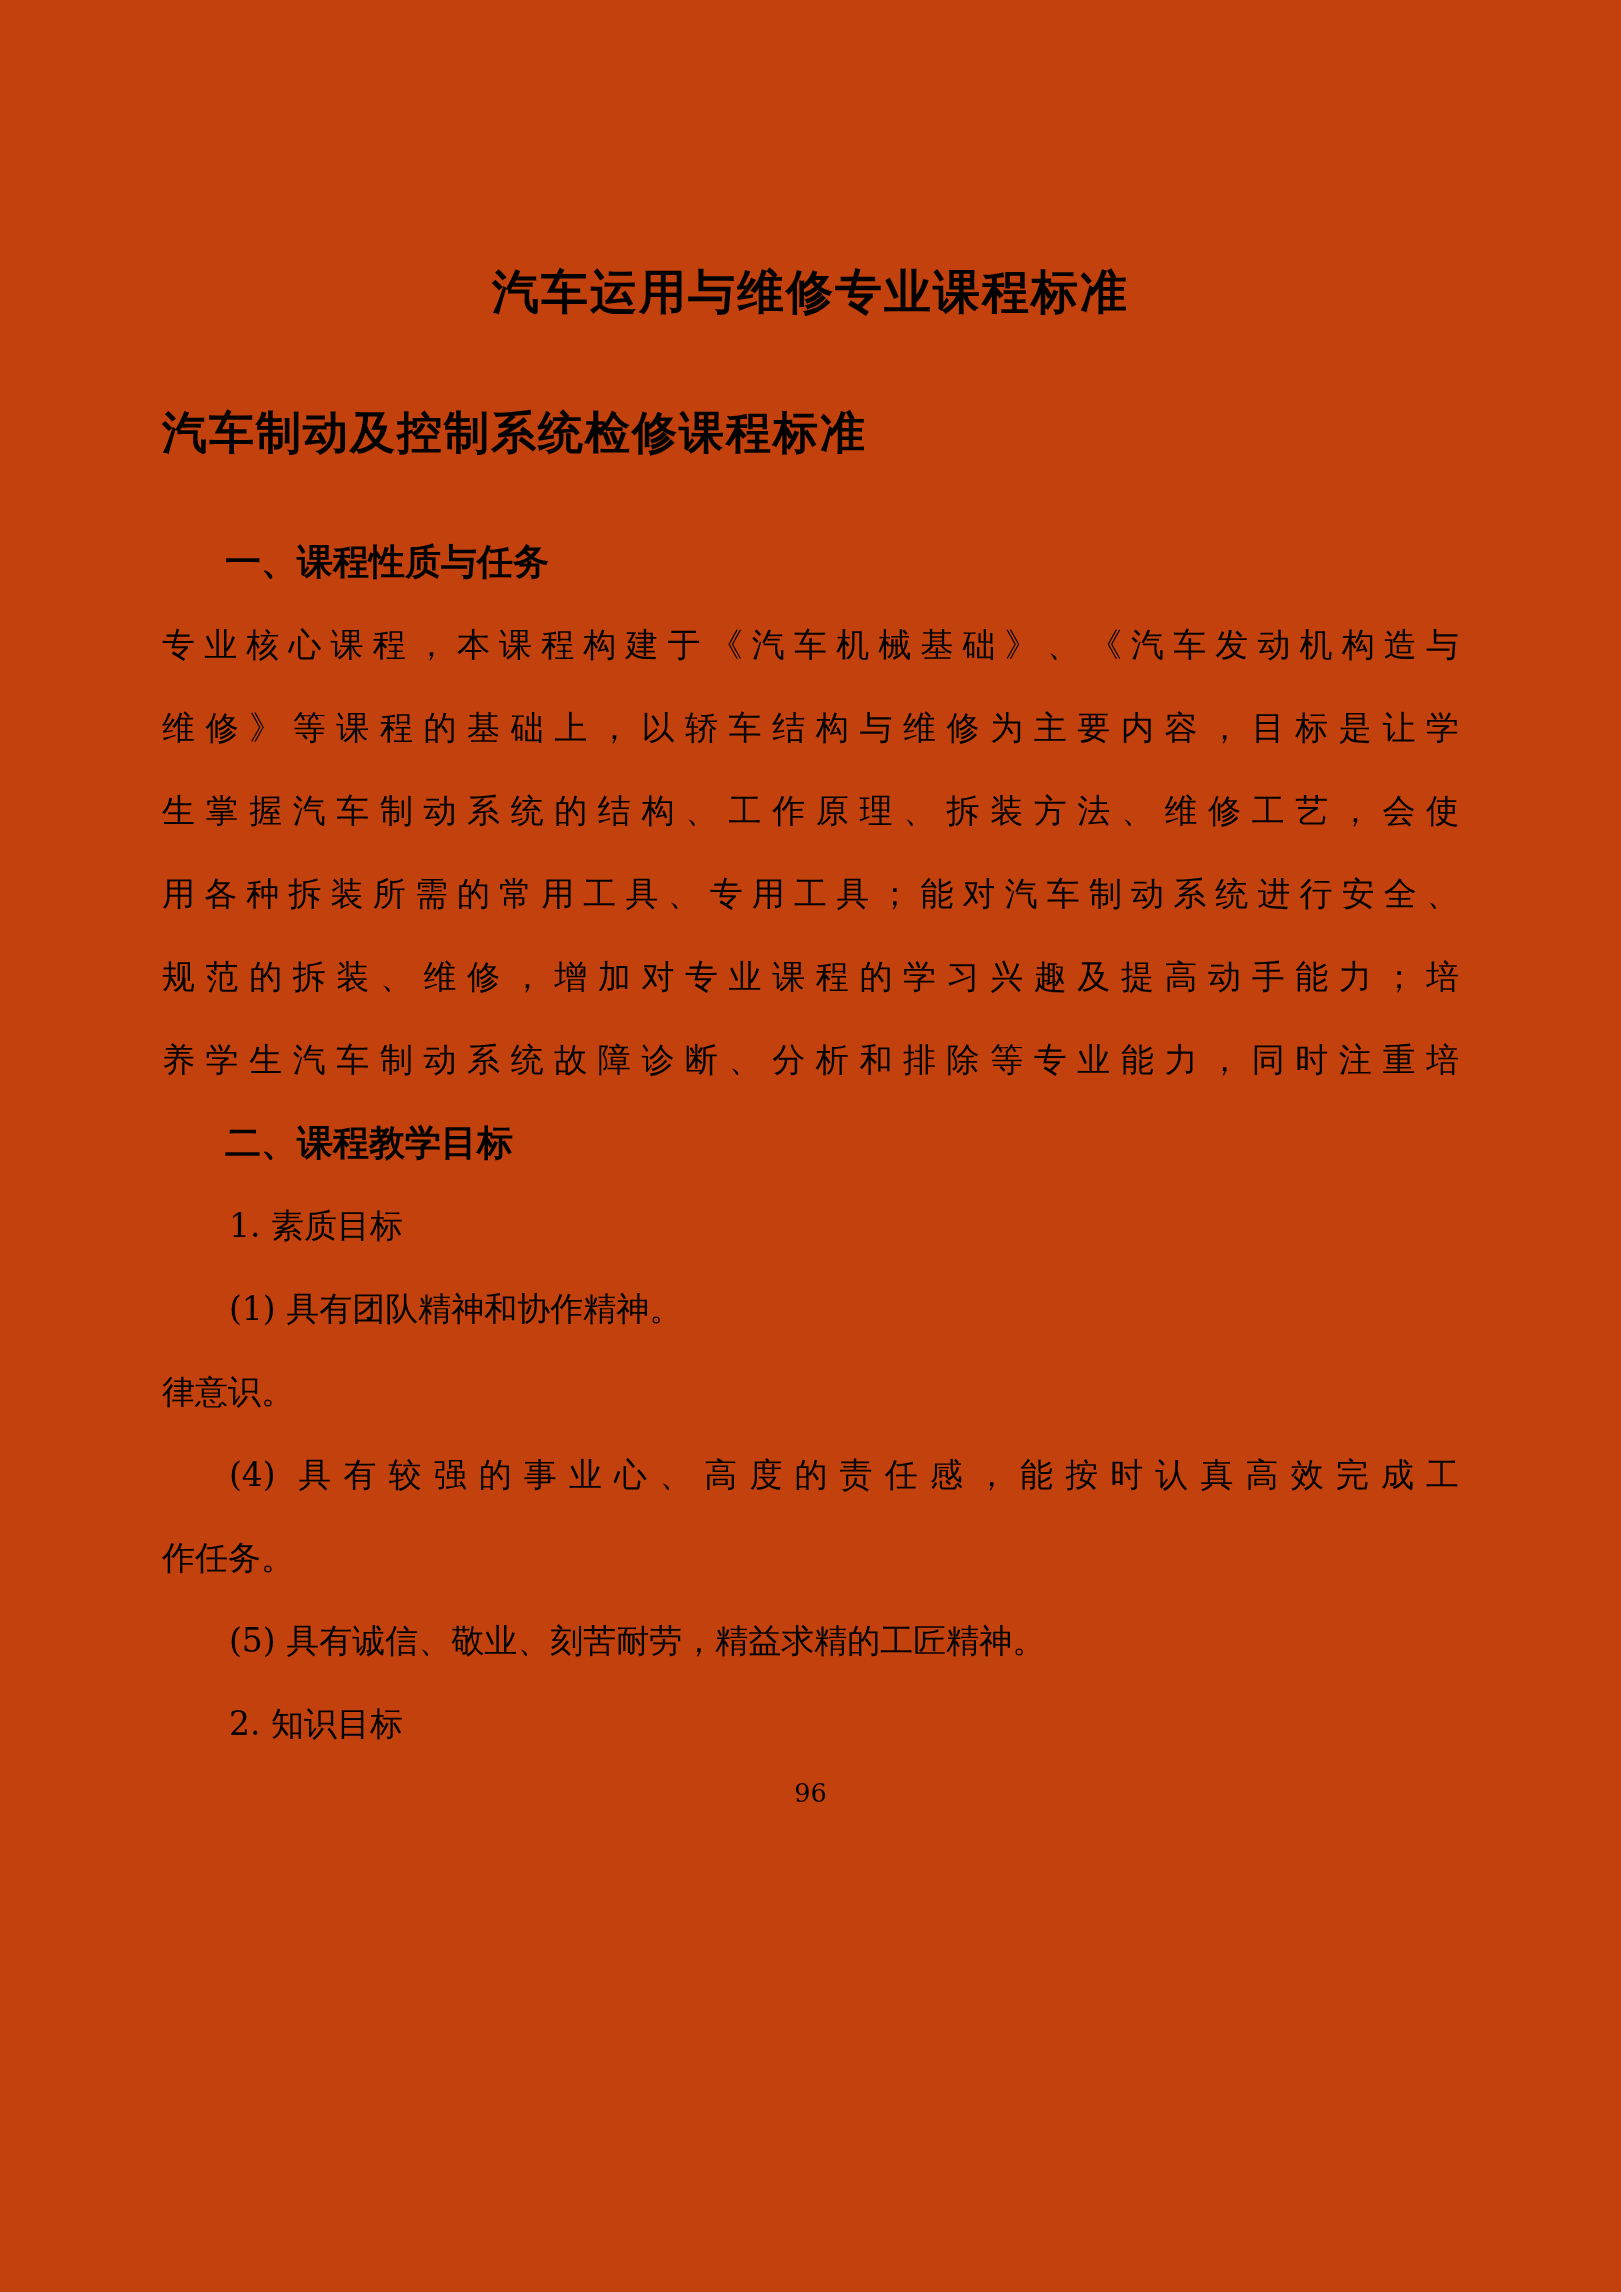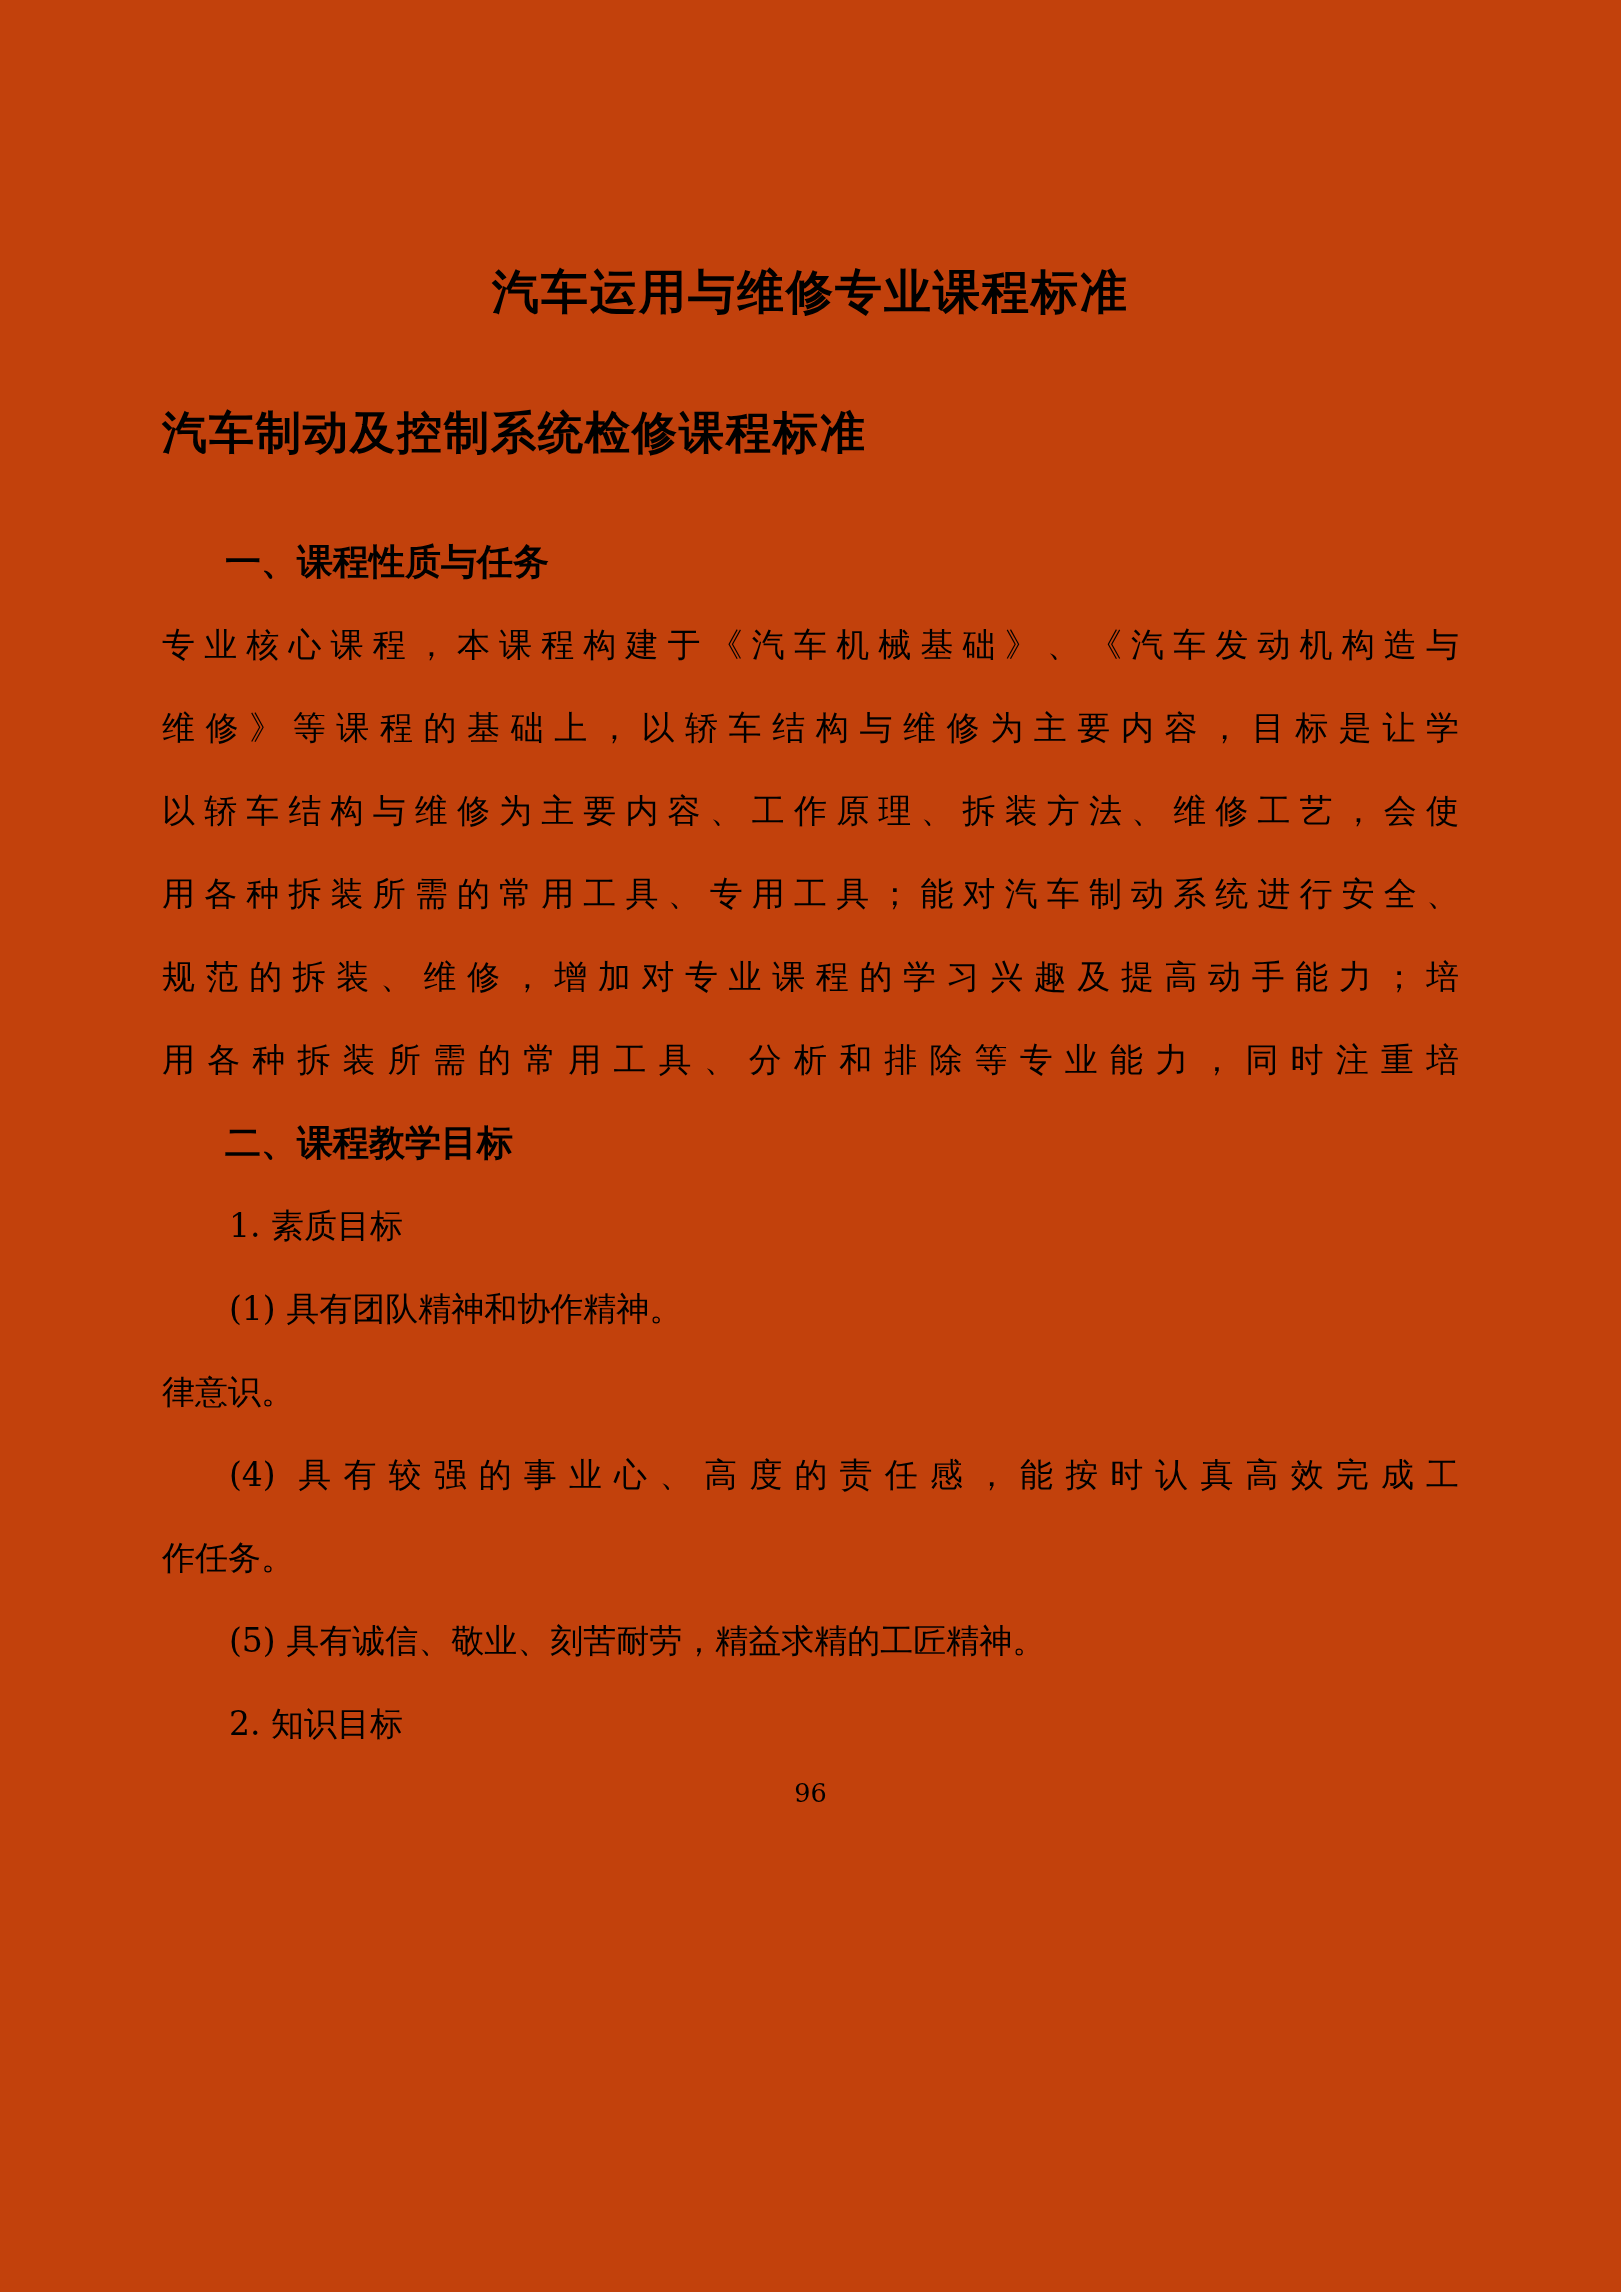--- a/index.html
+++ b/index.html
@@ -69,24 +69,24 @@
   <div class="main-title">汽车运用与维修专业课程标准</div>
 
   <div class="sub-title">汽车制动及控制系统检修课程标准</div>
 
   <div class="content">
 
     <div class="line section-heading">一、课程性质与任务</div>
 
     <div class="line fill">专业核心课程，本课程构建于《汽车机械基础》、《汽车发动机构造与</div>
     <div class="line fill">维修》等课程的基础上，以轿车结构与维修为主要内容，目标是让学</div>
-    <div class="line fill">以轿车结构与维修为主要内容、工作原理、拆装方法、维修工艺，会使</div>
+    <div class="line fill">生掌握汽车制动系统的结构、工作原理、拆装方法、维修工艺，会使</div>
     <div class="line fill">用各种拆装所需的常用工具、专用工具；能对汽车制动系统进行安全、</div>
     <div class="line fill">规范的拆装、维修，增加对专业课程的学习兴趣及提高动手能力；培</div>
-    <div class="line fill">用各种拆装所需的常用工具、分析和排除等专业能力，同时注重培</div>
+    <div class="line fill">养学生汽车制动系统故障诊断、分析和排除等专业能力，同时注重培</div>
 
     <div class="line section-heading">二、课程教学目标</div>
 
     <div class="line indent-item">1. 素质目标</div>
 
     <div class="line indent-item">(1) 具有团队精神和协作精神。</div>
     <div class="line">律意识。</div>
     <div class="line fill indent-item">(4) 具有较强的事业心、高度的责任感，能按时认真高效完成工</div>
     <div class="line">作任务。</div>
     <div class="line indent-item">(5) 具有诚信、敬业、刻苦耐劳，精益求精的工匠精神。</div>

